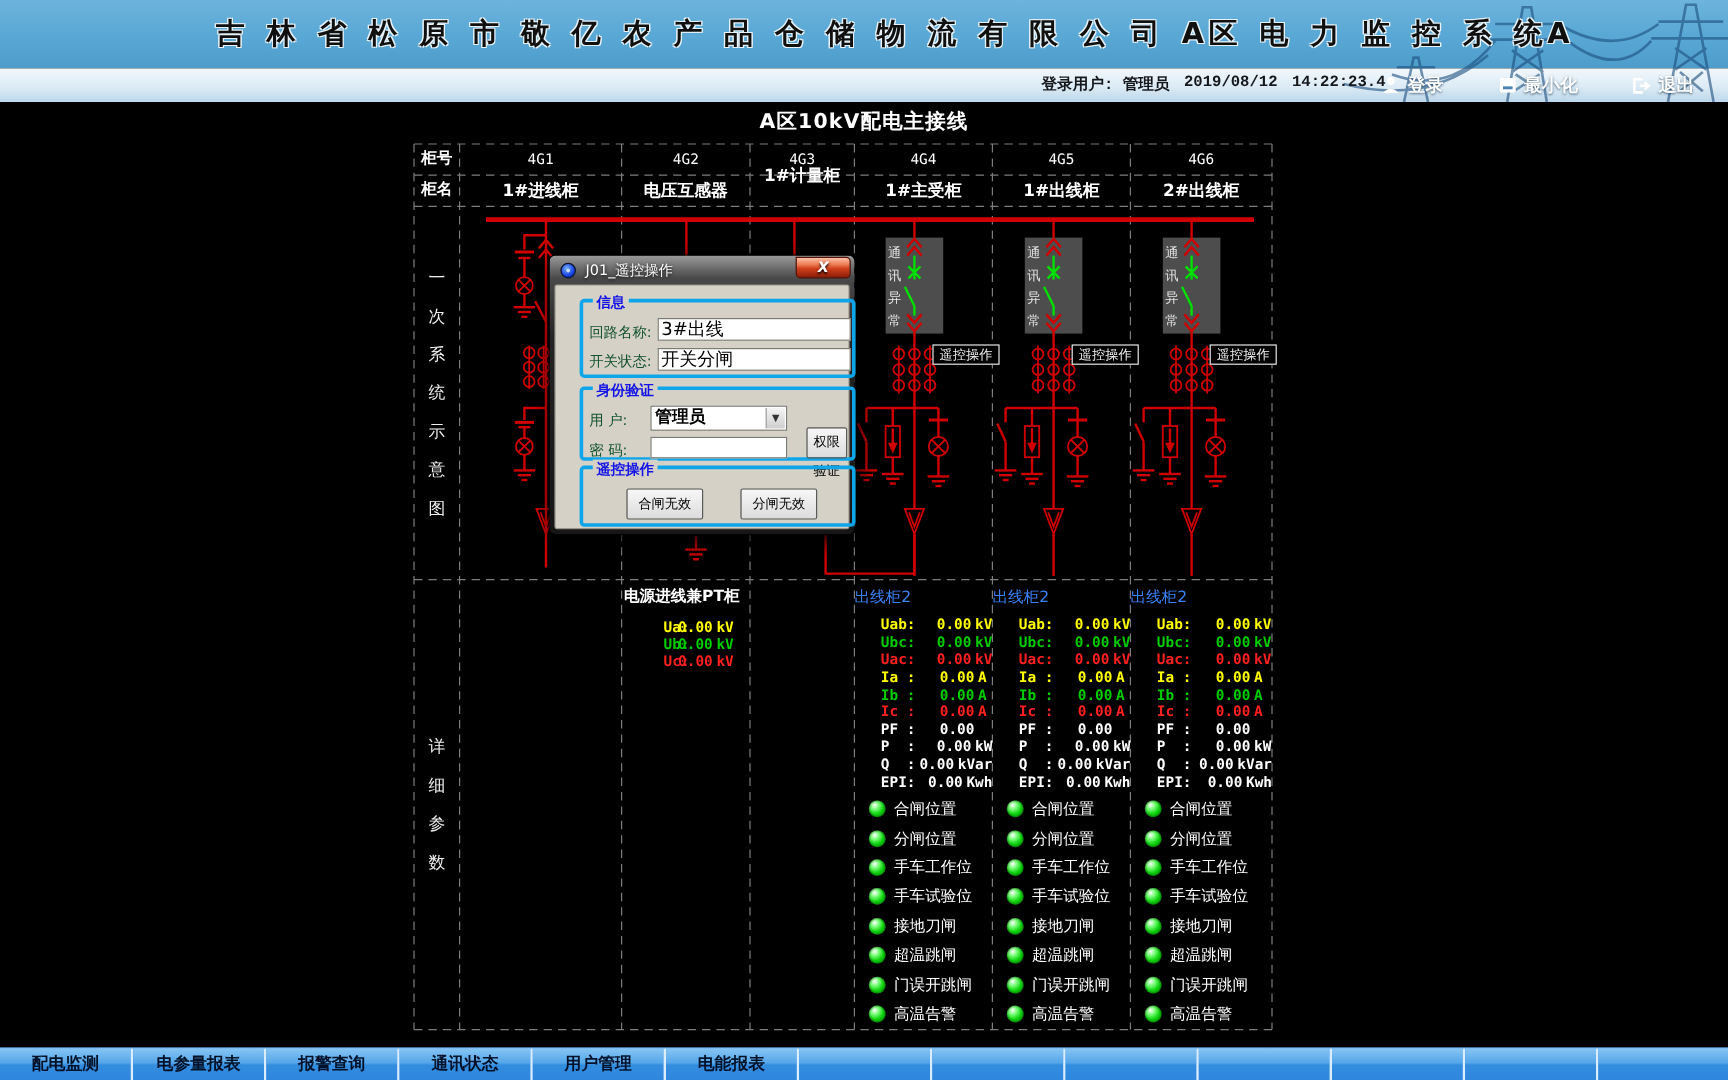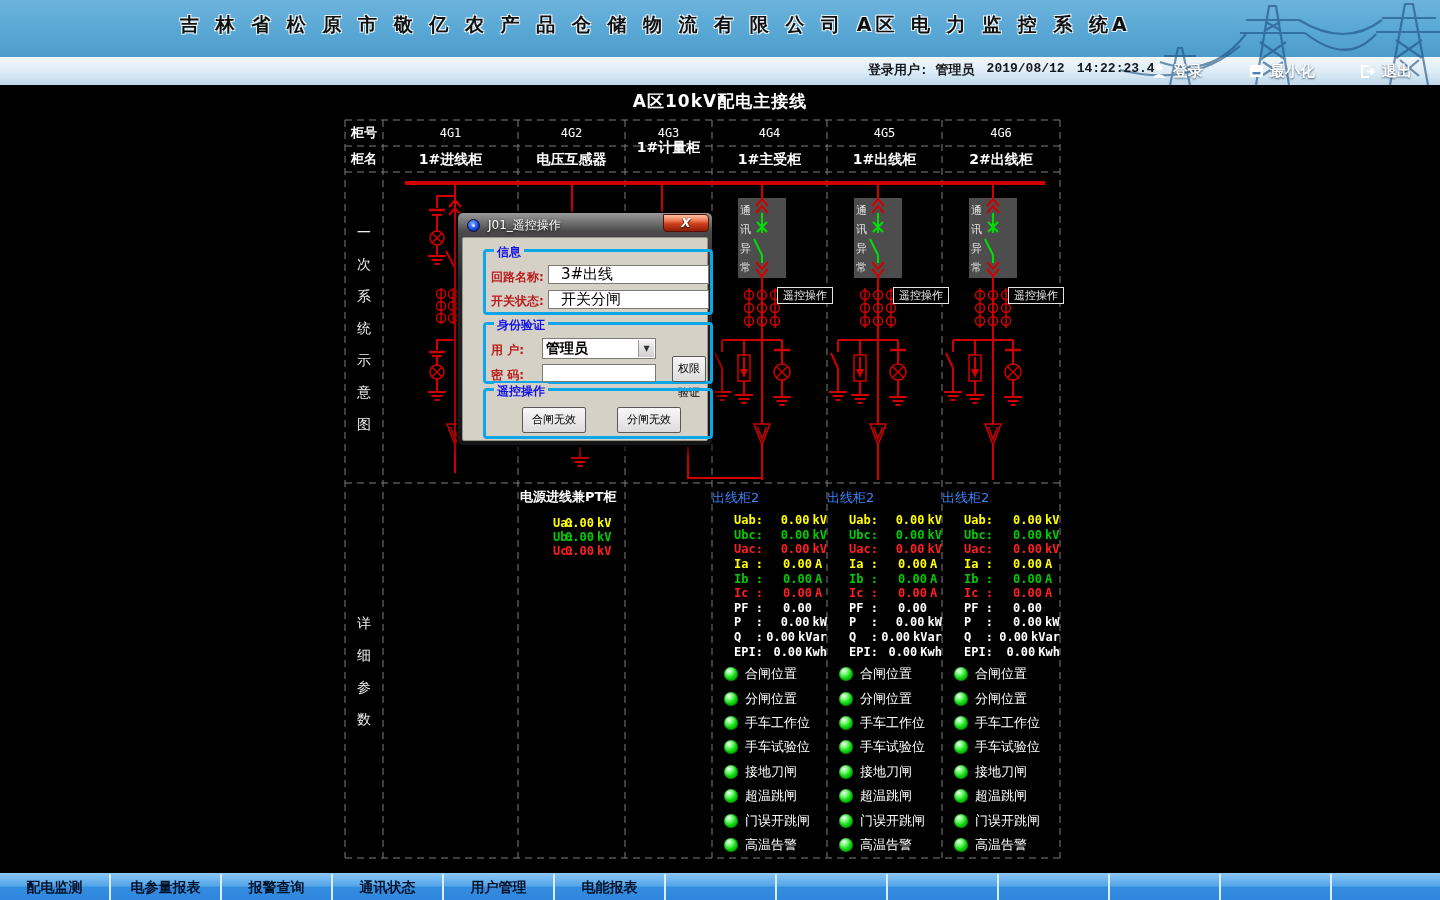--- a/index.html
+++ b/index.html
@@ -12,21 +12,21 @@
     background:linear-gradient(180deg,#6db4dd 0%,#58a7d4 55%,#4d9cca 100%); z-index:2; }
   .sub-header { position:absolute; left:0; top:57px; width:1440px; height:28px;
     background:linear-gradient(180deg,#f2f8fc 0%,#dcebf5 55%,#bcd7ea 100%); z-index:2; }
   .towers { position:absolute; right:0; top:0; width:380px; height:85px; z-index:3; pointer-events:none; }
   .logo-wrap { position:absolute; left:16px; top:7px; height:44px; display:flex; align-items:center; z-index:4; }
   .logo-mark { width:42px; height:42px; }
   .logo-text { font-size:38px; font-weight:bold; font-style:italic; color:#262523;
     letter-spacing:-1px; line-height:42px; text-shadow:0 1px 0 rgba(255,255,255,.35); }
   .logo-reg { font-size:13px; color:#262523; vertical-align:super; font-style:normal; font-weight:bold; }
   .header-title { position:absolute; left:180px; top:12px; width:1160px; z-index:4;
-    font-size:19px; font-weight:bold; color:#101010; letter-spacing:4px; word-spacing:2px; white-space:nowrap;
+    font-size:24px; font-weight:bold; color:#101010; letter-spacing:4px; word-spacing:2px; white-space:nowrap;
     text-shadow:1px 1px 0 #e8f2f8,-1px -1px 0 #e8f2f8,1px -1px 0 #e8f2f8,-1px 1px 0 #e8f2f8; }
   .login-info { position:absolute; top:61px; left:868px; z-index:4; font-size:13px; font-weight:bold;
     color:#15181c; display:flex; gap:12px; white-space:nowrap;font-family:Liberation Mono, monospace; }
   .hdr-btn { position:absolute; top:59px; z-index:4; height:24px; display:flex; align-items:center; gap:6px;
     color:#fff; font-size:15px; font-weight:bold; text-shadow:0 1px 2px rgba(30,60,90,.8); cursor:pointer; }
   .hdr-btn svg { display:block; }
 
   
   .main-title { position:absolute; left:0; top:90px; width:1440px; text-align:center; z-index:2;
     color:#fff; font-size:17px; font-weight:bold; letter-spacing:1px; }
@@ -81,23 +81,23 @@
     border:1px solid #541104; border-radius:0 4px 4px 4px; color:#fff; font-weight:bold; font-size:12px;
     text-align:center; line-height:16px; text-shadow:0 1px 2px #000; cursor:pointer; font-style:italic; }
   .dlg-body { position:absolute; left:4px; right:4px; top:24px; bottom:4px;
     background:#d5d1c7; border:1px solid #98948a; border-radius:2px; }
   .grp { position:absolute; left:20px; width:230px; border:3px solid #0ea5e9; border-radius:4px; }
   .grp-label { position:absolute; top:-8px; left:8px; background:#d5d1c7; padding:0 3px;
     color:#1414e6; font-size:12px; font-weight:bold; }
   .g-info { top:11px; height:66px; }
   .g-auth { top:84px; height:62px; }
   .g-remote { top:150px; height:51px; }
-  .fld-label { position:absolute; left:5px; color:#b91c1c; font-size:12px; font-weight:bold; white-space:pre; }
+  .fld-label { position:absolute; left:5px; color:#14532d; font-size:12px; font-weight:normal; white-space:pre; }
   .fld-box { position:absolute; background:#fff; border:1px solid #7c7c74; color:#000;
-    font-size:15px; line-height:17px; padding-left:12px; overflow:hidden; white-space:nowrap; }
+    font-size:15px; line-height:17px; padding-left:2px; overflow:hidden; white-space:nowrap; }
   .sel { position:absolute; left:56px; top:13px; width:114px; height:21px; background:#fff;
     border:1px solid #7c7c74; font-size:14px; font-weight:bold; line-height:19px; padding-left:3px; cursor:pointer; }
   .sel-arrow { position:absolute; right:1px; top:1px; bottom:1px; width:16px;
     background:linear-gradient(180deg,#f4f4f4,#cfcfcf); border-left:1px solid #9a9a9a;
     color:#333; font-size:8px; text-align:center; line-height:17px; }
   .pwd { left:56px; top:39px; width:114px; height:18px; font-size:13px; }
   .btn { position:absolute; background:linear-gradient(180deg,#f7f7f7,#dcdcdc);
     border:1px solid #5a5a5a; border-radius:2px; color:#000; text-align:center; cursor:pointer; }
   .btn-verify { right:4px; top:31px; width:34px; height:26px; font-size:11px; line-height:24px; }
   .btn-remote { top:16px; width:64px; height:26px; font-size:11px; line-height:24px; font-weight:normal; }

